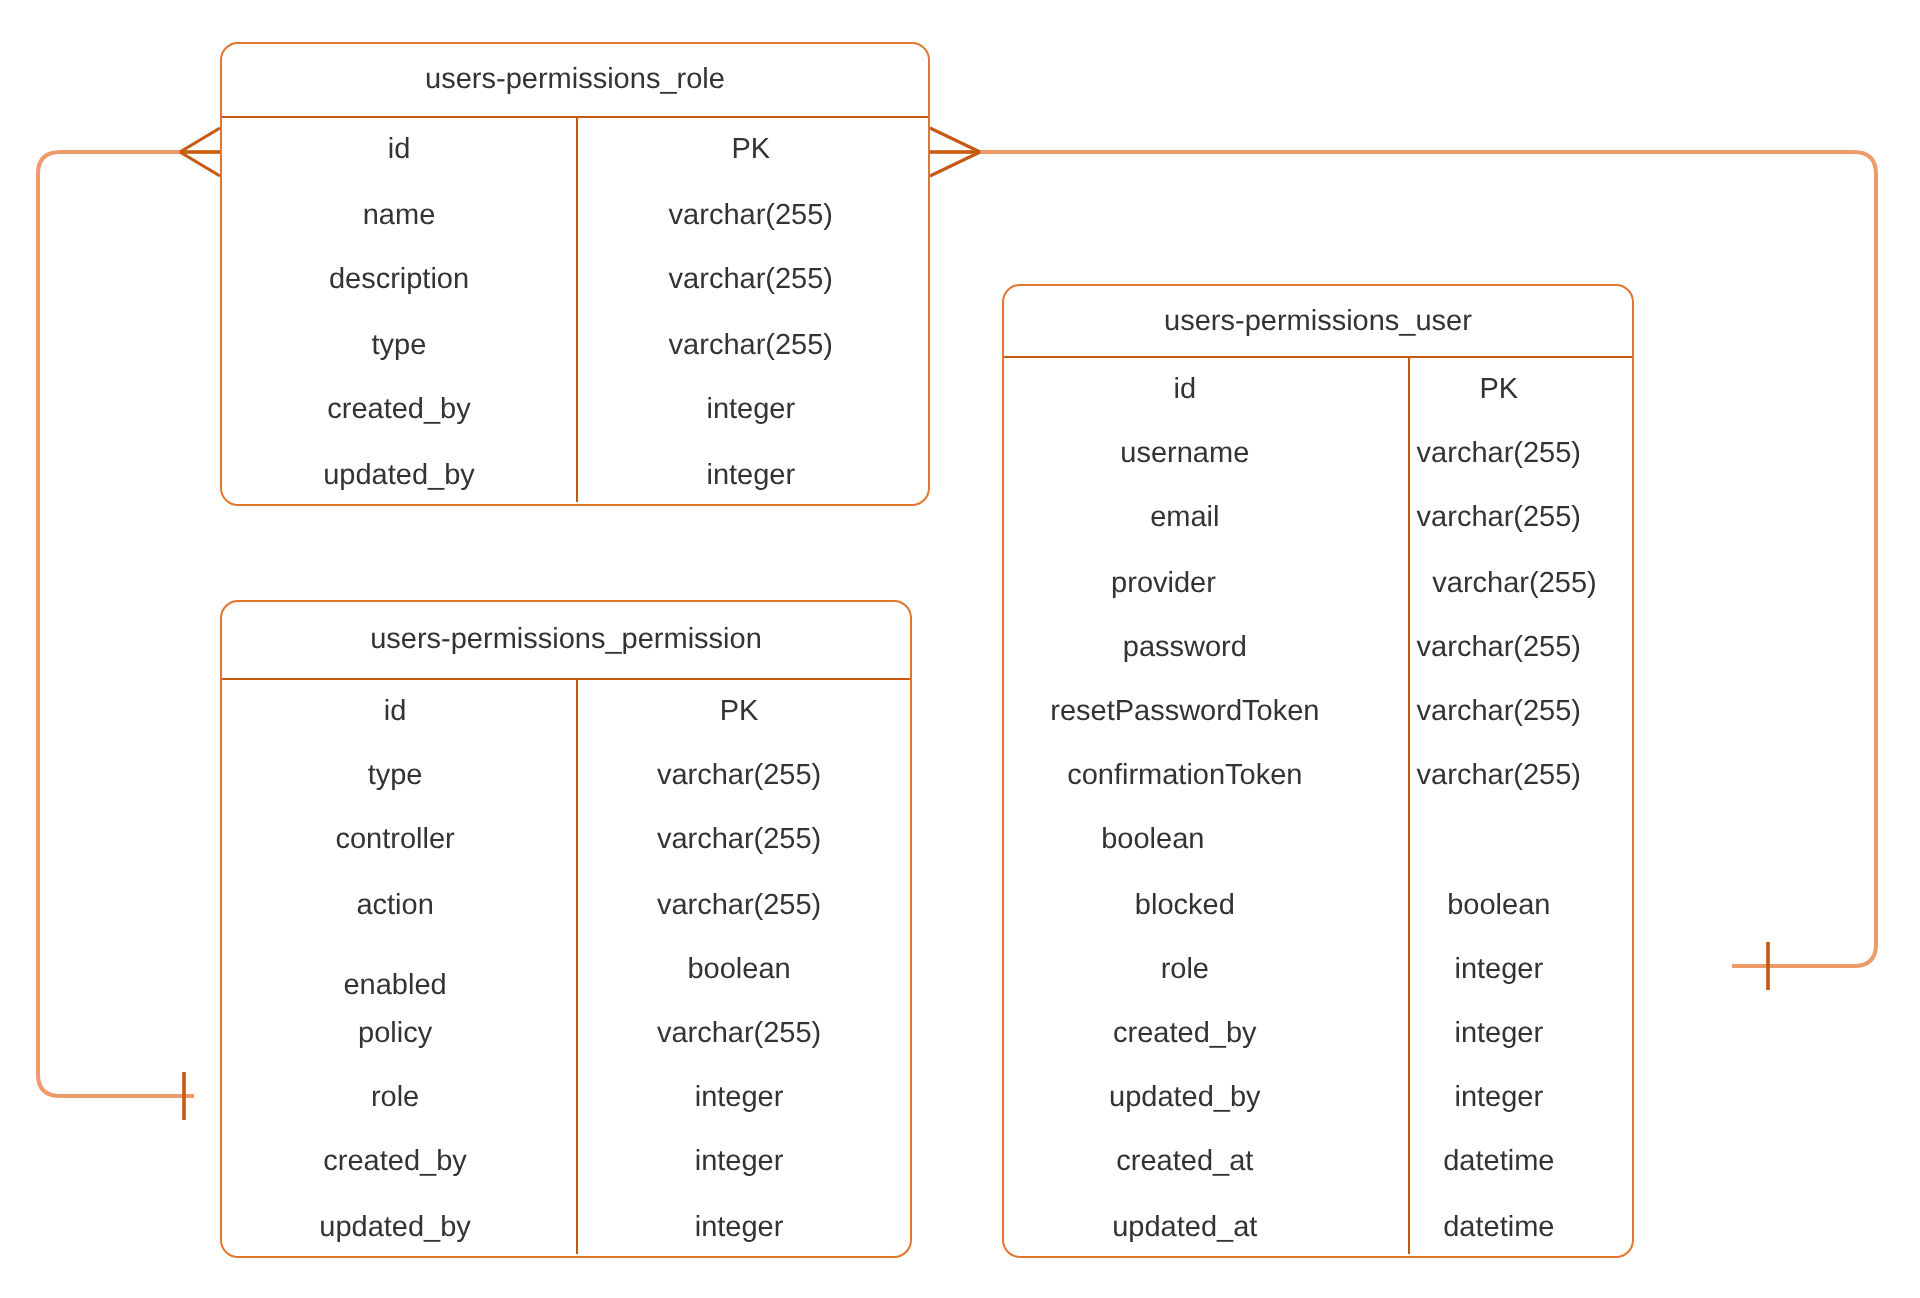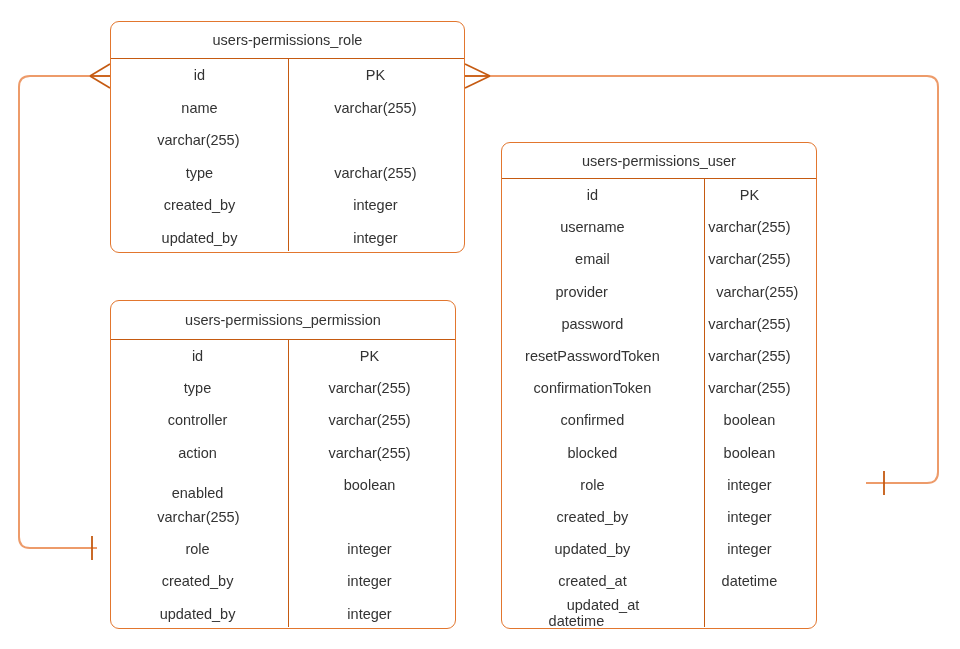--- a/index.html
+++ b/index.html
@@ -108,20 +108,21 @@
         <div class="col-divider" style="left: 177px; border-left-color: rgb(197, 90, 17);"></div>
         <div class="row" style="height: 32.5px;">
           <div class="cell cell-name" style="width: 177px;">id</div>
           <div class="cell cell-type" style="width: 174.8px;">PK</div>
         </div>
         <div class="row" style="height: 32.5px;">
           <div class="cell cell-name" style="width: 177px;">name</div>
           <div class="cell cell-type" style="width: 174.8px;">varchar(255)</div>
         </div>
         <div class="row" style="height: 32.5px;">
+          <div class="cell cell-name" style="width: 177px;">description</div>
           <div class="cell cell-type" style="width: 174.8px;">varchar(255)</div>
         </div>
         <div class="row" style="height: 32.5px;">
           <div class="cell cell-name" style="width: 177px;">type</div>
           <div class="cell cell-type" style="width: 174.8px;">varchar(255)</div>
         </div>
         <div class="row" style="height: 32.5px;">
           <div class="cell cell-name" style="width: 177px;">created_by</div>
           <div class="cell cell-type" style="width: 174.8px;">integer</div>
         </div>
@@ -149,20 +150,21 @@
         </div>
         <div class="row" style="height: 32.2px;">
           <div class="cell cell-name" style="width: 177px;">action</div>
           <div class="cell cell-type" style="width: 174.8px;">varchar(255)</div>
         </div>
         <div class="row" style="height: 32.2px;">
           <div class="cell cell-name" style="width: 177px; margin-top: 17px;">enabled</div>
           <div class="cell cell-type" style="width: 174.8px;">boolean</div>
         </div>
         <div class="row" style="height: 32.2px;">
+          <div class="cell cell-name" style="width: 177px;">policy</div>
           <div class="cell cell-type" style="width: 174.8px;">varchar(255)</div>
         </div>
         <div class="row" style="height: 32.2px;">
           <div class="cell cell-name" style="width: 177px;">role</div>
           <div class="cell cell-type" style="width: 174.8px;">integer</div>
         </div>
         <div class="row" style="height: 32.2px;">
           <div class="cell cell-name" style="width: 177px;">created_by</div>
           <div class="cell cell-type" style="width: 174.8px;">integer</div>
         </div>
@@ -198,21 +200,20 @@
         </div>
         <div class="row" style="height: 32.2px;">
           <div class="cell cell-name" style="width: 202px;">resetPasswordToken</div>
           <div class="cell cell-type" style="width: 148.8px;">varchar(255)</div>
         </div>
         <div class="row" style="height: 32.2px;">
           <div class="cell cell-name" style="width: 202px;">confirmationToken</div>
           <div class="cell cell-type" style="width: 148.8px;">varchar(255)</div>
         </div>
         <div class="row" style="height: 32.2px;">
-          <div class="cell cell-name" style="width: 202px;">confirmed</div>
           <div class="cell cell-type" style="width: 148.8px;">boolean</div>
         </div>
         <div class="row" style="height: 32.2px;">
           <div class="cell cell-name" style="width: 202px;">blocked</div>
           <div class="cell cell-type" style="width: 148.8px;">boolean</div>
         </div>
         <div class="row" style="height: 32.2px;">
           <div class="cell cell-name" style="width: 202px;">role</div>
           <div class="cell cell-type" style="width: 148.8px;">integer</div>
         </div>
@@ -221,19 +222,19 @@
           <div class="cell cell-type" style="width: 148.8px;">integer</div>
         </div>
         <div class="row" style="height: 32.2px;">
           <div class="cell cell-name" style="width: 202px;">updated_by</div>
           <div class="cell cell-type" style="width: 148.8px;">integer</div>
         </div>
         <div class="row" style="height: 32.2px;">
           <div class="cell cell-name" style="width: 202px;">created_at</div>
           <div class="cell cell-type" style="width: 148.8px;">datetime</div>
         </div>
-        <div class="row" style="height: 32.2px; flex-direction: column;">
+        <div class="row" style="height: 32.2px;">
           <div class="cell cell-name" style="width: 202px;">updated_at</div>
           <div class="cell cell-type" style="width: 148.8px;">datetime</div>
         </div>
       </div>
     </div>
   </div>
 
 </body></html>

